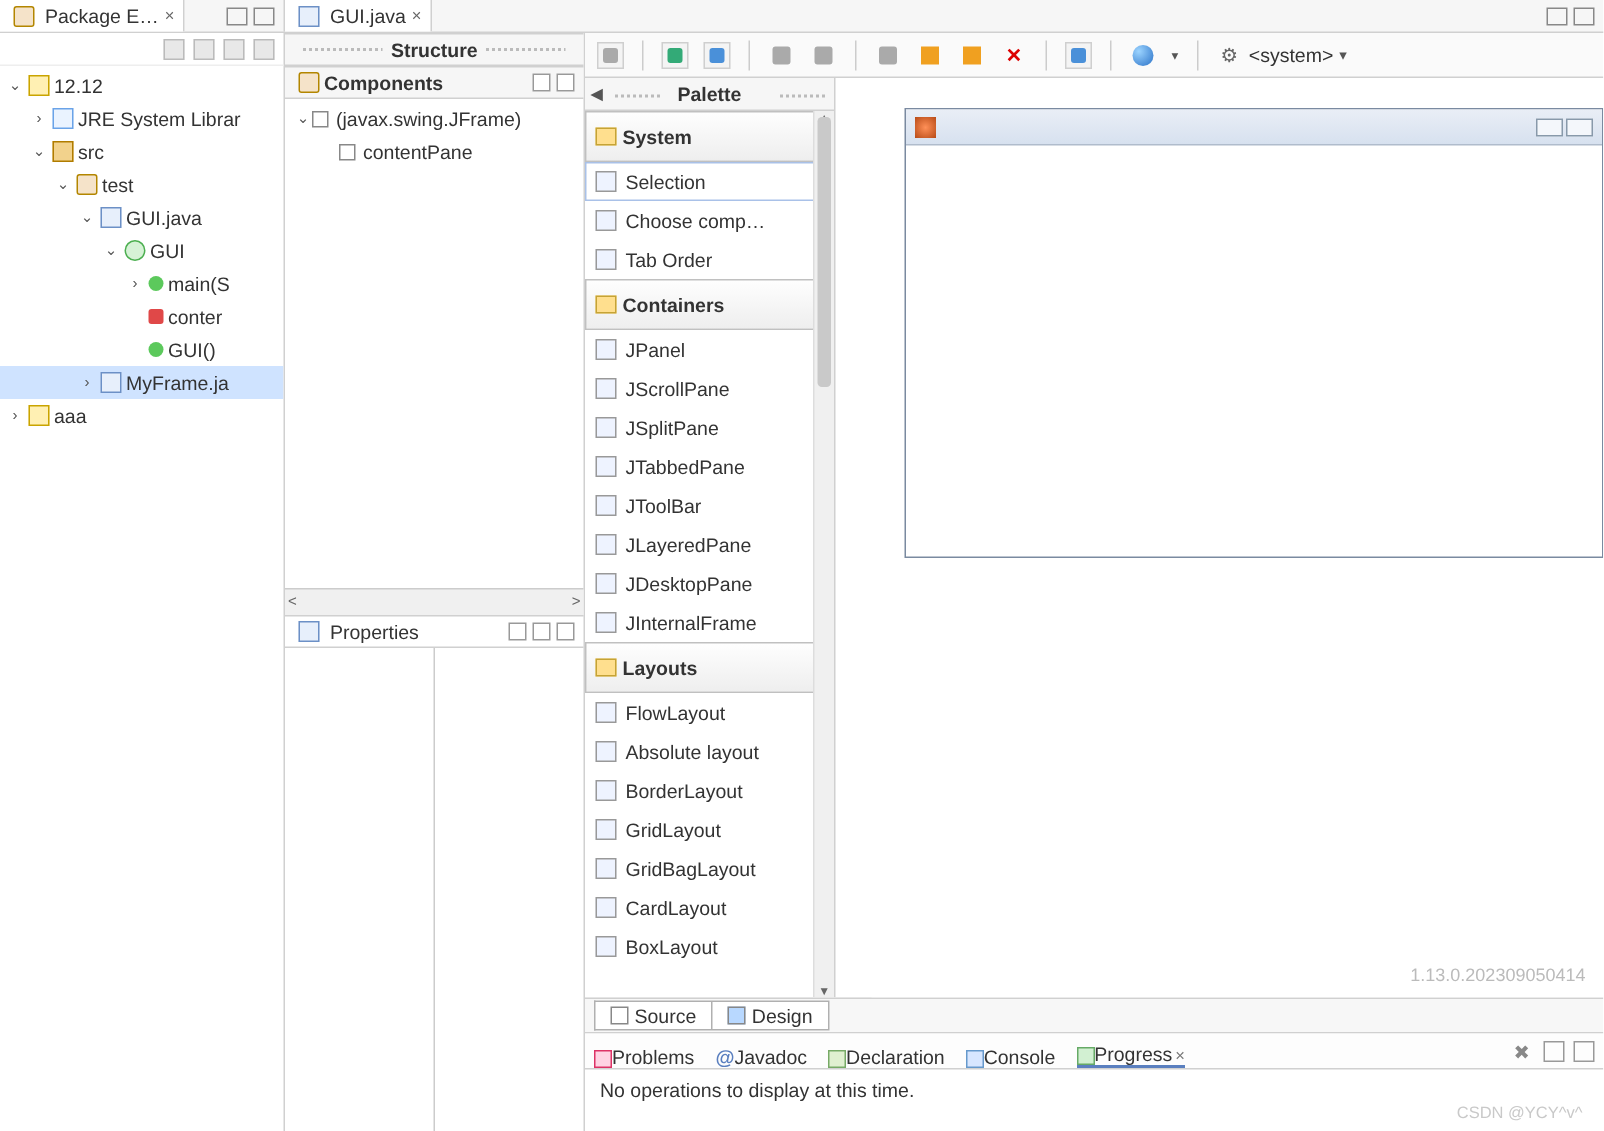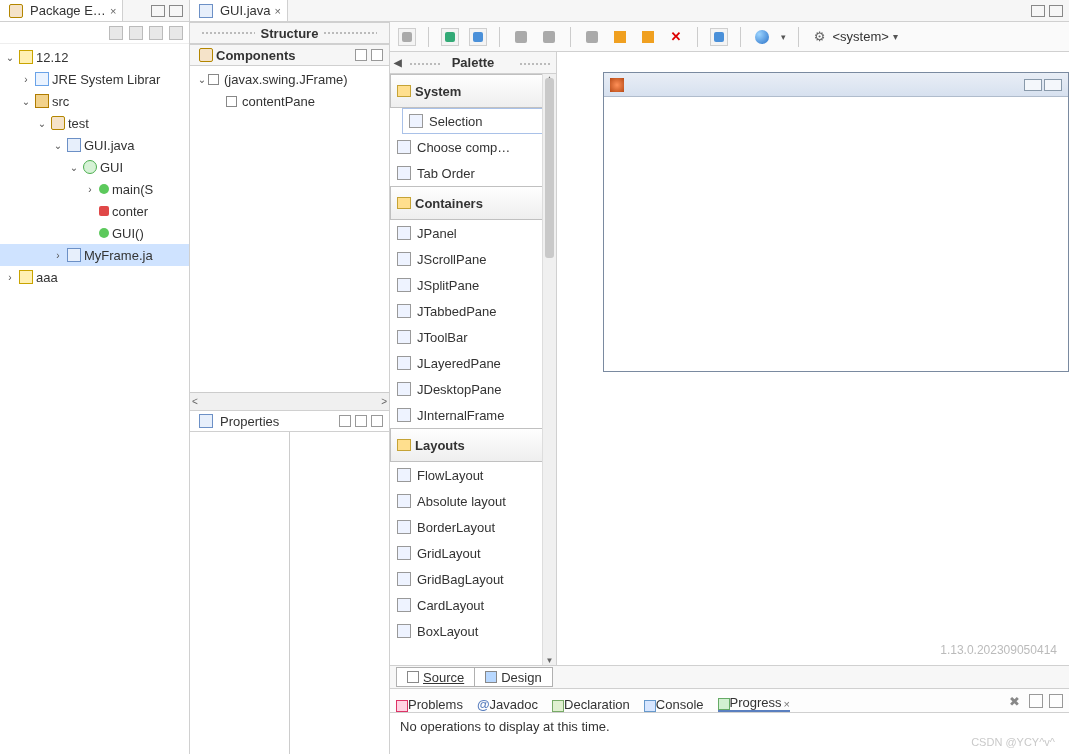--- a/index.html
+++ b/index.html
@@ -75,38 +75,38 @@
   .pal-header { height:22px; display:flex; align-items:center; justify-content:center; font-weight:bold; background:#f6f6f6; border-bottom:1px solid #d0d0d0; position:relative;}
   .pal-header:before, .pal-header:after { content:""; position:absolute; top:50%; height:2px; width:30px;
     background: repeating-linear-gradient(to right,#bbb 0 2px,transparent 2px 4px);}
   .pal-header:before { left:20px;}
   .pal-header:after { right:6px;}
   .pal-header .navleft { position:absolute; left:4px; font-size:10px; color:#555; cursor:pointer;}
   .pal-list { flex:1; overflow:hidden; position:relative;}
   .pal-cat { background:linear-gradient(#fefefe,#eee); border:1px solid #c0c0c0; height:24px; display:flex; align-items:center; padding:16px 6px; font-weight:bold; gap:4px;}
   .pal-cat .fold { width:14px; height:12px; background:#ffdf8e; border:1px solid #c5a336;}
   .pal-item { height:26px; display:flex; align-items:center; padding:0 6px; gap:6px; cursor:pointer; border:1px solid transparent;}
-  .pal-item.selected { background:#fff; border:1px solid #a9c1e8;margin-left:12px; }
+  .pal-item.selected { background:#fff; border:1px solid #a9c1e8; }
   .pal-item .pi { width:14px; height:14px; border:1px solid #999; background:#eef3ff;}
   .pal-scroll { position:absolute; right:0; top:0; width:14px; height:100%; background:#f0f0f0; border-left:1px solid #ddd;}
   .pal-scroll .thumb { position:absolute; left:2px; right:2px; top:4px; height:180px; background:#c9c9c9; border-radius:3px;}
   .pal-scroll .arr { position:absolute; left:0; right:0; text-align:center; font-size:8px; color:#666;}
   .pal-scroll .arr.up { top:0; } .pal-scroll .arr.dn { bottom:0;}
   
   .canvas-area { flex:1; background:#fff; position:relative; overflow:hidden;margin-left:24px;}
   .jframe-prev { position:absolute; left:22px; top:20px; right:0; height:300px; border:1px solid #7a8aa0; background:#fff;}
   .jframe-title { height:24px; background:linear-gradient(#e9eef6,#d7e1ef); border-bottom:1px solid #b0bccc; display:flex; align-items:center; padding:0 6px; gap:6px;}
   .jframe-title .jicon { width:14px; height:14px; background:radial-gradient(circle,#ff9058,#b74a16);}
   .jframe-title .wbtns { margin-left:auto; display:flex; gap:2px;}
   .jframe-title .wbtns span { width:18px; height:12px; border:1px solid #8899aa; background:#f4f7fb;}
   .version-txt { position:absolute; right:12px; bottom:8px; color:#bbb; font-size:12px;}
   
   .bottom-tabs { height:24px; border-top:1px solid #d0d0d0; border-bottom:1px solid #d0d0d0; display:flex; align-items:center; padding-left:6px; background:#f7f7f7;}
   .btab { padding:2px 10px; border:1px solid #b0b0b0; background:#fff; display:flex; align-items:center; gap:4px; cursor:pointer; height:20px;}
-  .btab:first-child { border-right:none;text-decoration:underline;}
+  .btab:first-child { border-right:none;}
   .btab.selected { background:#fff; font-weight:normal; box-shadow:inset 0 0 0 1px #fff;}
   .btab .bi { width:12px; height:12px; border:1px solid #888; }
   .btab.design .bi { background:#b8d8ff; }
   
   .console { height:65px; display:flex; flex-direction:column;}
   .console-tabs { height:24px; display:flex; align-items:center; padding:0 6px; gap:14px; border-bottom:1px solid #d0d0d0; background:#fdfdfd;}
   .ctab { display:flex; align-items:flex-end; gap:0; cursor:pointer; height:100%;}
   .ctab.active { border-bottom:2px solid #5a7fbf; color:#333;}
   .ctab .ci { width:12px; height:12px; border:1px solid #999; }
   .ctab .close { font-size:11px; color:#777; margin-left:2px;}

